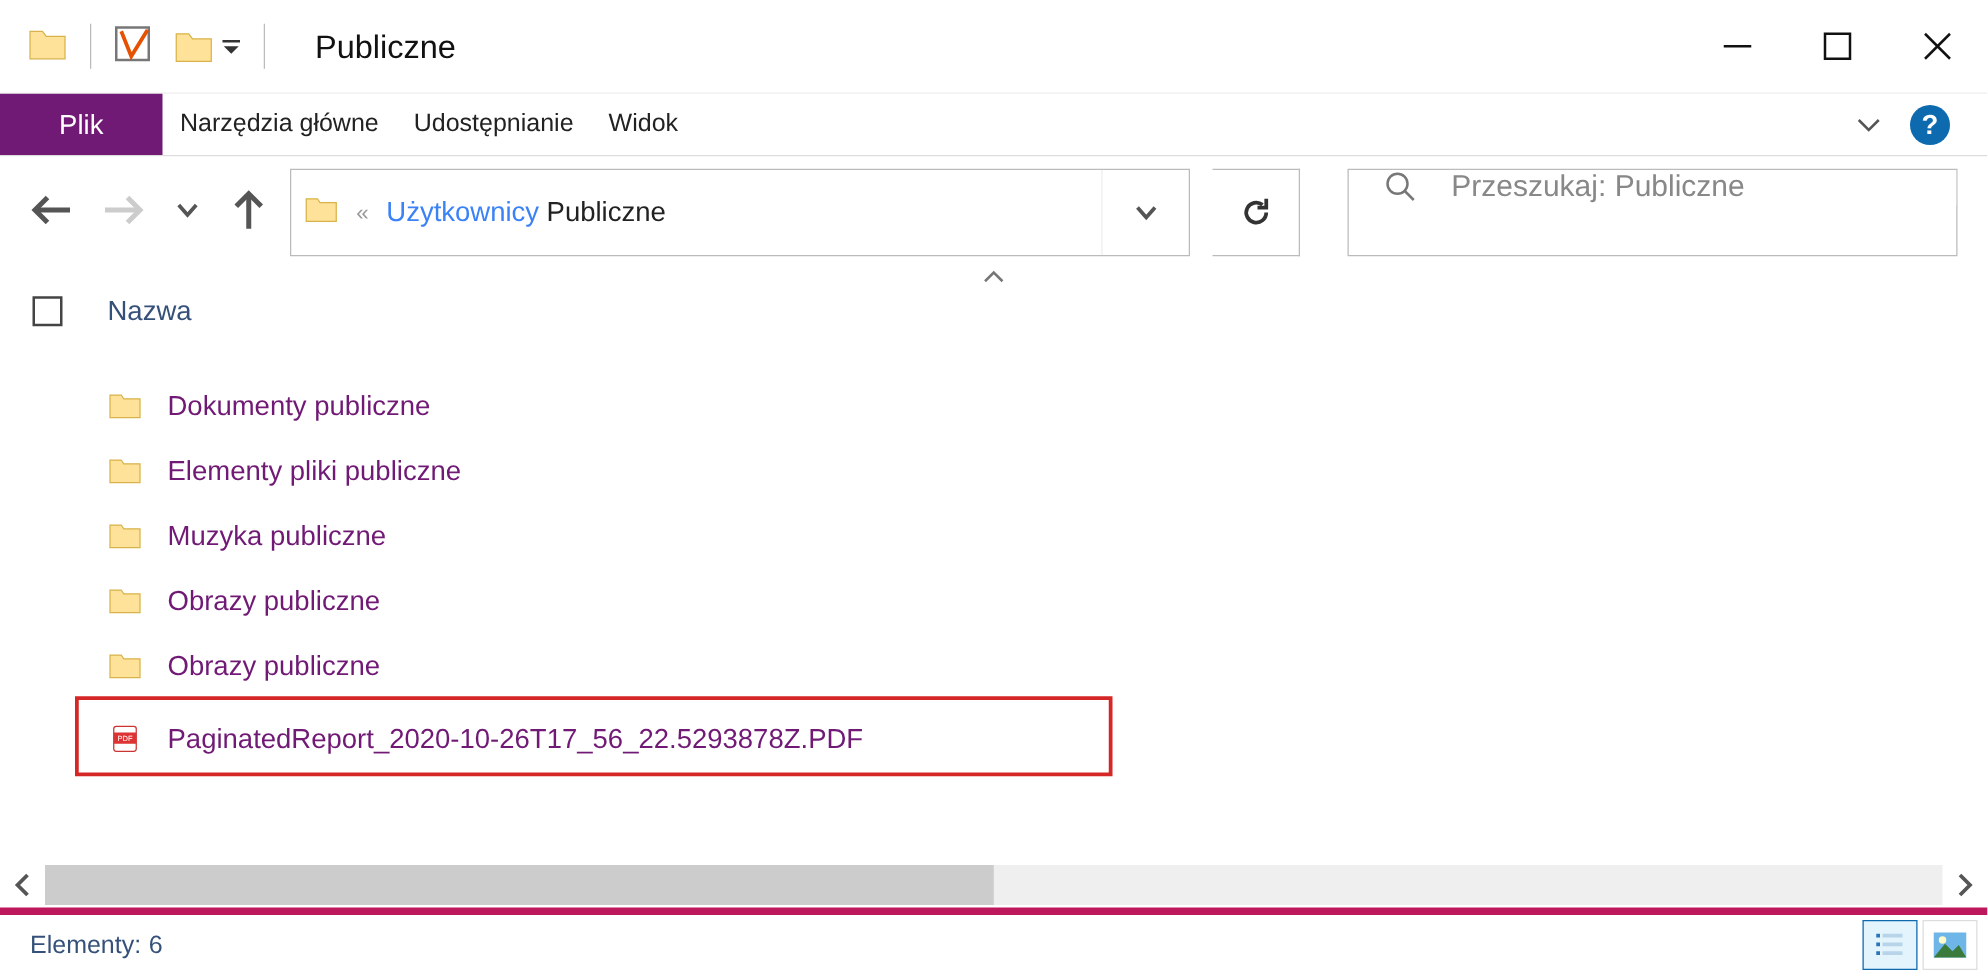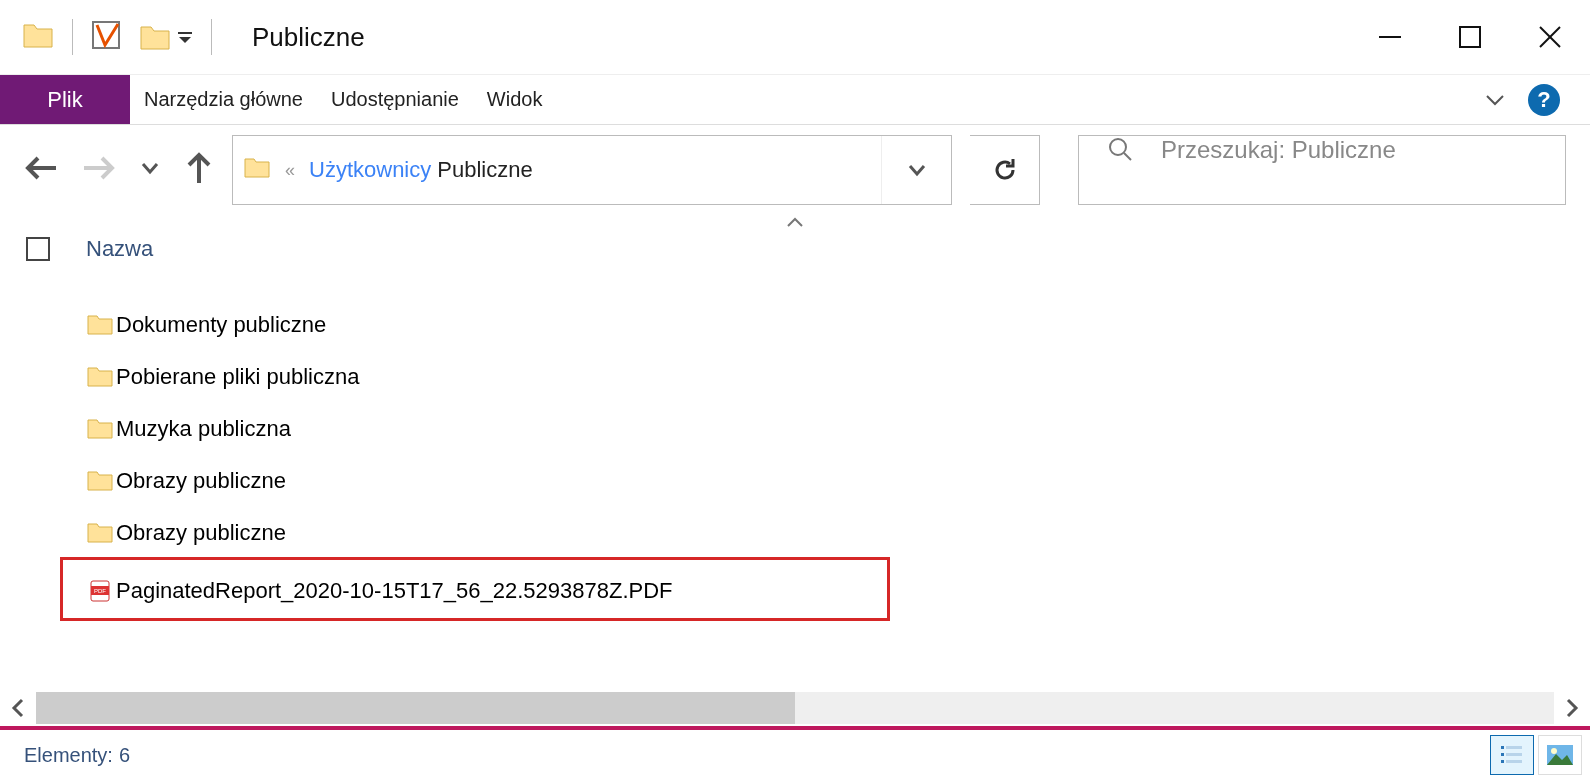--- a/index.html
+++ b/index.html
@@ -42,31 +42,31 @@
 
   
   .col-header { display:flex; align-items:center; padding-left: 26px; height:40px;}
   .checkbox { width:24px; height:24px; border:2px solid #444;}
   .col-name { margin-left: 36px; font-size:22px; color:#35517a;}
 
   
   .filelist { padding-left: 84px; padding-top: 30px;}
   .row { display:flex; align-items:center; height:52px; }
   .folder-icon, .pdf-icon { width:32px; display:flex; align-items:center; justify-content:center;}
-  .row-label { font-size:22px; color:#000000;}
+  .row-label { margin-left: 18px; font-size:22px; color:#701a75;}
   .highlight-box { border: 3px solid #d62727; width: 830px; height: 64px; position: absolute; left: 60px; }
 
   
   .hscroll { position:absolute; bottom:54px; left:0; width:100%; height:36px; display:flex; align-items:center;}
   .hscroll-arrow { width:36px; height:36px; display:flex; align-items:center; justify-content:center; color:#555;}
   .hscroll-track { flex:1; height:32px; background:#efefef; position:relative;}
   .hscroll-thumb { position:absolute; left:0; top:0; width:50%; height:100%; background:#ccc;}
 
   
-  .statusbar { position:absolute; bottom:0; left:0; width:100%; height:54px; display:flex; align-items:center; padding-left:24px; font-size:20px; color:#35517a; border-top:4px solid #be185d;}
+  .statusbar { position:absolute; bottom:0; left:0; width:100%; height:54px; display:flex; align-items:center; padding-left:24px; font-size:20px; color:#35517a; border-top:6px solid #be185d;}
   .statusbar .view-icons { margin-left:auto; display:flex; gap:4px; padding-right:8px;}
   .view-icon { width:44px; height:40px; border:1px solid #ddd; display:flex; align-items:center; justify-content:center;}
   .view-icon.sel { background:#e3f4fd; border-color:#0d6aaf;}
 
 </style>
 </head>
 <body>
 
 <div class="titlebar">
   <div class="titlebar-left">
@@ -200,29 +200,29 @@
         </svg>
       </span>
     <span class="row-label">Dokumenty publiczne</span>
   </div>
   <div class="row">
     <span class="folder-icon">
         <svg width="28" height="24" viewBox="0 0 28 24">
           <path d="M2 3h9l2 3h13v15H2z" fill="#ffe29a" stroke="#d8b24a"></path>
         </svg>
       </span>
-    <span class="row-label">Pobierane pliki publiczna</span>
-  </div>
-  <div class="row">
-    <span class="folder-icon">
-        <svg width="28" height="24" viewBox="0 0 28 24">
-          <path d="M2 3h9l2 3h13v15H2z" fill="#ffe29a" stroke="#d8b24a"></path>
-        </svg>
-      </span>
-    <span class="row-label">Muzyka publiczna</span>
+    <span class="row-label">Elementy pliki publiczne</span>
+  </div>
+  <div class="row">
+    <span class="folder-icon">
+        <svg width="28" height="24" viewBox="0 0 28 24">
+          <path d="M2 3h9l2 3h13v15H2z" fill="#ffe29a" stroke="#d8b24a"></path>
+        </svg>
+      </span>
+    <span class="row-label">Muzyka publiczne</span>
   </div>
   <div class="row">
     <span class="folder-icon">
         <svg width="28" height="24" viewBox="0 0 28 24">
           <path d="M2 3h9l2 3h13v15H2z" fill="#ffe29a" stroke="#d8b24a"></path>
         </svg>
       </span>
     <span class="row-label">Obrazy publiczne</span>
   </div>
   <div class="row">
@@ -235,21 +235,21 @@
   </div>
   <div class="row" style="position:relative; height:64px;">
     <div class="highlight-box" style="left:-24px; top:-2px;"></div>
     <span class="pdf-icon">
       <svg width="20" height="22" viewBox="0 0 20 22">
           <rect x="1" y="1" width="18" height="20" rx="2" fill="#fff" stroke="#c33"></rect>
           <rect x="1" y="6" width="18" height="9" fill="#d33"></rect>
           <text x="10" y="13" text-anchor="middle" font-size="6" fill="#fff" font-family="Arial">PDF</text>
         </svg>
     </span>
-    <span class="row-label">PaginatedReport_2020-10-15T17_56_22.5293878Z.PDF</span>
+    <span class="row-label">PaginatedReport_2020-10-26T17_56_22.5293878Z.PDF</span>
   </div>
 </div>
 
 <div class="hscroll">
   <div class="hscroll-arrow">
     <svg width="16" height="20" viewBox="0 0 16 20">
         <path d="M12 2 L4 10 L12 18" fill="none" stroke="#555" stroke-width="3"></path>
       </svg>
   </div>
   <div class="hscroll-track">

